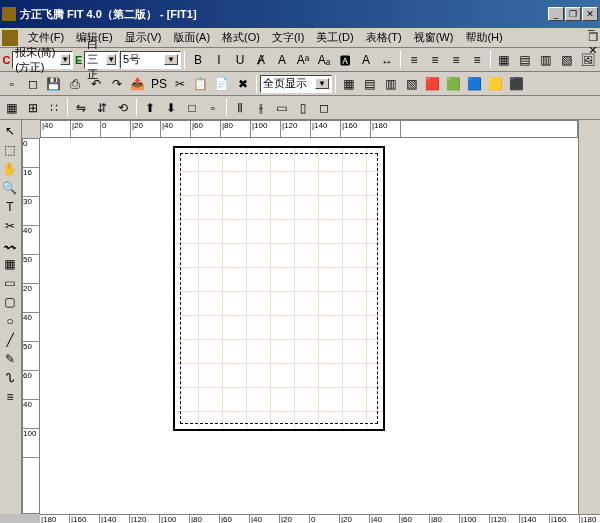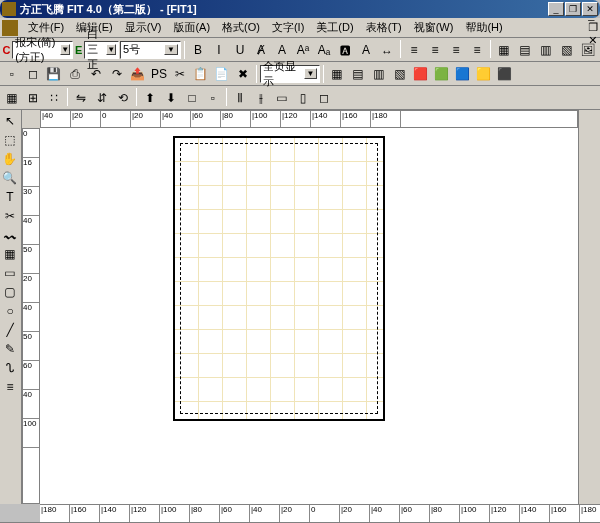--- a/index.html
+++ b/index.html
@@ -1,17 +1,17 @@
 <!DOCTYPE html>
 <html><head>
 <meta charset="utf-8">
 <style>
 * { margin: 0; padding: 0; box-sizing: border-box; font-family: "SimSun", sans-serif; font-size: 11px; }
 body { background: #c0c0c0; width: 600px; height: 523px; overflow: hidden; }
-.titlebar { background: linear-gradient(to right, #0a246a, #3a6ea5); color: #fff; height: 18px; display: flex; align-items: center; padding: 0 2px; border-radius: 7px; }
+.titlebar { background: linear-gradient(to right, #0a246a, #3a6ea5); color: #fff; height: 28px; display: flex; align-items: center; padding: 0 2px; }
 .titlebar .appicon { width: 14px; height: 14px; background: #8b6914; margin-right: 4px; }
 .titlebar .title { flex: 1; font-weight: bold; }
 .titlebar .wbtns { display: flex; gap: 1px; }
 .titlebar .wbtn { width: 16px; height: 14px; background: #c0c0c0; border: 1px solid; border-color: #fff #404040 #404040 #fff; display: flex; align-items: center; justify-content: center; font-size: 9px; color: #000; cursor: pointer; }
 .menubar { background: #d4d0c8; height: 20px; display: flex; align-items: center; padding: 0 2px; border-bottom: 1px solid #808080; }
 .menubar .micon { width: 16px; height: 16px; background: #8b6914; margin-right: 4px; }
 .menubar .mitem { padding: 2px 6px; cursor: pointer; }
 .spacer { flex: 1; }
 .toolbar { background: #d4d0c8; height: 24px; display: flex; align-items: center; padding: 1px 2px; gap: 1px; border-bottom: 1px solid #808080; }
 .tbtn { width: 20px; height: 20px; border: 1px solid transparent; display: flex; align-items: center; justify-content: center; cursor: pointer; font-size: 12px; }
@@ -119,21 +119,21 @@
       <div class="tbtn">↶</div>
       <div class="tbtn">↷</div>
       <div class="tbtn">📤</div>
       <div class="tbtn">PS</div>
       <div class="tbtn">✂</div>
       <div class="tbtn">📋</div>
       <div class="tbtn">📄</div>
       <div class="tbtn">✖</div>
     </div>
   <div class="sep"></div>
-  <div class="combo" style="width:60px">
+  <div class="combo" style="width:72px">
       <span>全页显示</span>
       <span class="arr">▼</span>
     </div>
   <div class="sep"></div>
   <div id="tb1b-row" style="display:flex;gap:1px">
       <div class="tbtn">▦</div>
       <div class="tbtn">▤</div>
       <div class="tbtn">▥</div>
       <div class="tbtn">▧</div>
       <div class="tbtn">🟥</div>

